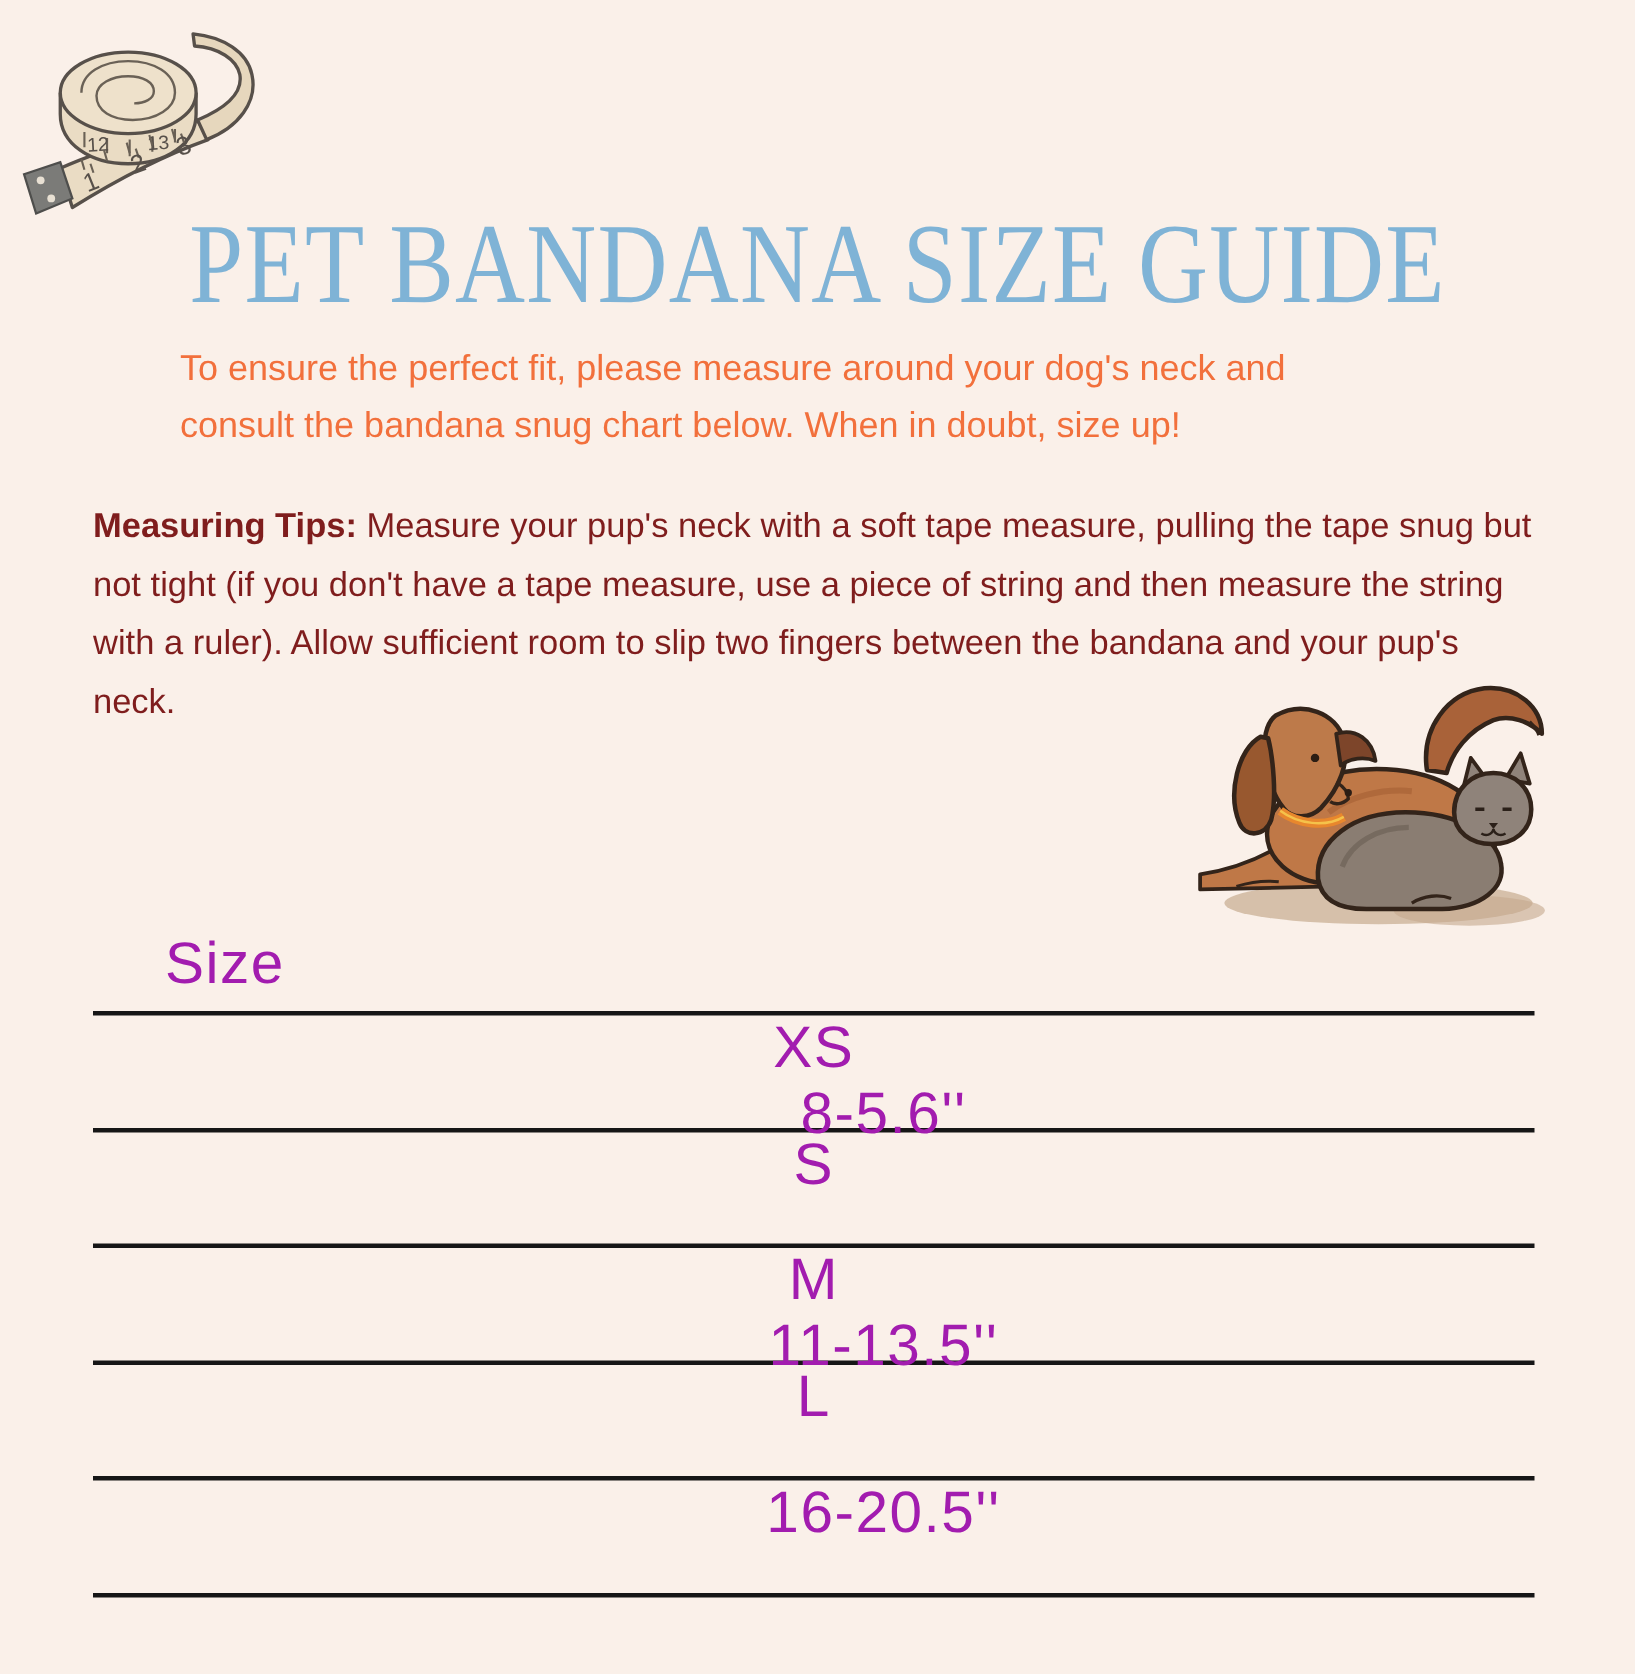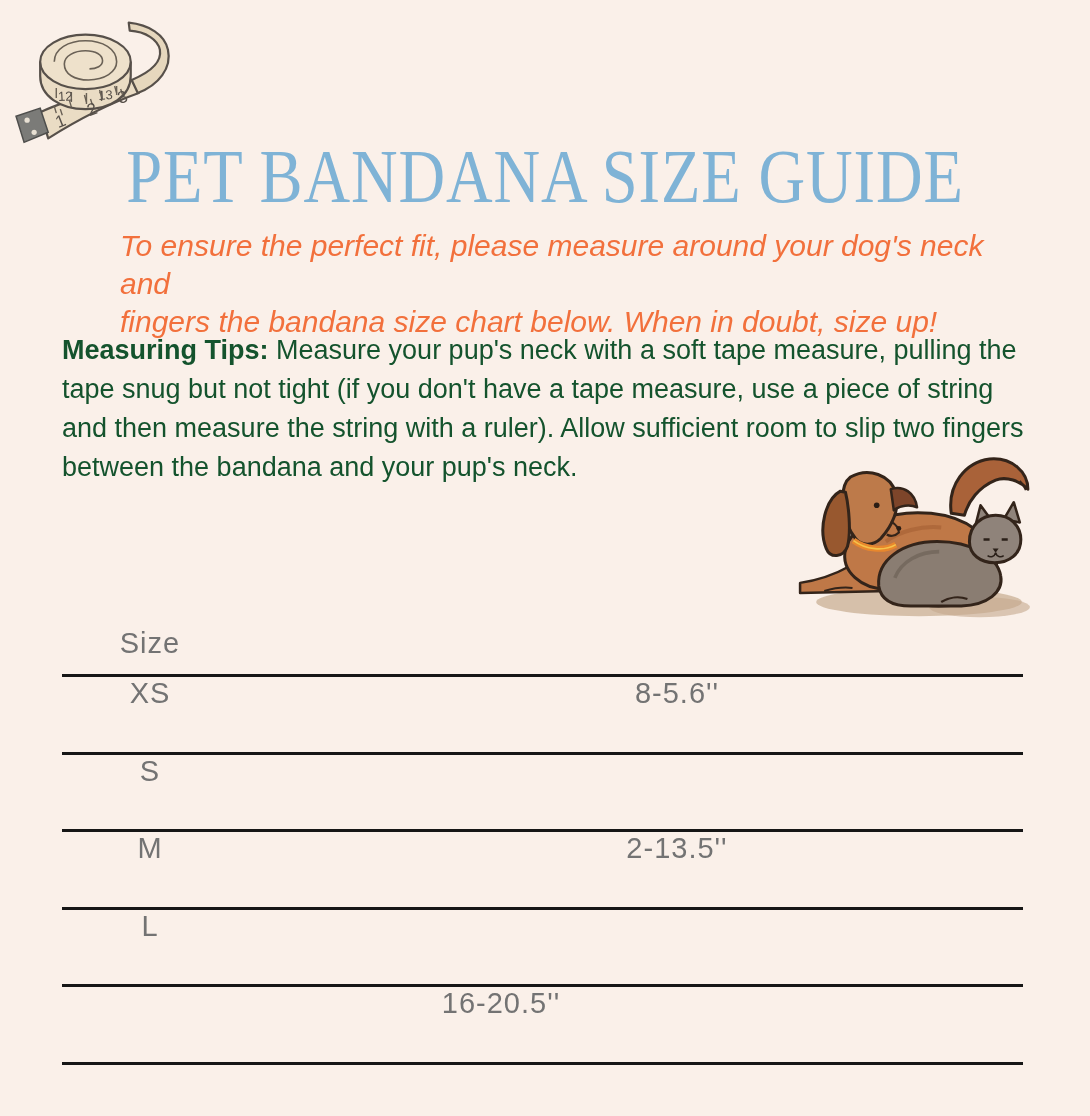--- a/index.html
+++ b/index.html
@@ -16,34 +16,34 @@
   .page-title{
     position:absolute;left:0;top:136px;width:1090px;margin:0;
     font-family:"Liberation Serif",serif;font-weight:400;
     font-size:76px;line-height:80px;letter-spacing:1px;
     color:#7fb3d6;text-align:center;
     transform:scaleX(.85);transform-origin:50% 50%;
     white-space:nowrap;
   }
   .subtitle{
     position:absolute;left:120px;top:227px;width:900px;
-    font-size:30px;line-height:38px;color:#f2703c;font-style:italic;
+    font-size:24px;line-height:38px;color:#f2703c;
   }
   .tips{
     position:absolute;left:62px;top:331px;width:968px;
-    font-size:27px;line-height:39px;color:#14532d;
+    font-size:23px;line-height:39px;color:#7f1d1d;
   }
   .tips b{font-weight:700;}
   .pets-wrap{position:absolute;left:790px;top:448px;width:252px;height:175px;}
   .size-table{
     position:absolute;left:62px;top:612px;width:961px;
-    color:#737373;font-size:29px;
+    color:#a21caf;font-size:39px;
   }
   .t-head{display:flex;align-items:center;height:62px;border-bottom:3.5px solid #161616;}
-  .t-row{display:flex;height:74.5px;border-bottom:3.5px solid #161616;}
+  .t-row{display:flex;align-items:center;height:74.5px;border-bottom:3.5px solid #161616;flex-direction:column;}
   .c1{width:176px;text-align:center;letter-spacing:1px;}
   .c2{width:692px;margin-left:93px;text-align:center;letter-spacing:1px;}
   svg text{font-family:"Liberation Sans",sans-serif;}
 </style>
 </head>
 <body>
 
 <div class="canvas">
 
   <div class="tape-wrap">
@@ -72,21 +72,21 @@
       <polygon points="6,96 30,88 38,112 14,122" fill="#7b7b78" stroke="#4e4e4c" stroke-width="1.5"></polygon>
       <circle cx="17" cy="100" r="2.6" fill="#e8e0d3"></circle>
       <circle cx="24" cy="112" r="2.6" fill="#e8e0d3"></circle>
     </svg>
   </div>
 
   <h1 class="page-title">PET BANDANA SIZE GUIDE</h1>
 
   <div class="subtitle">
     <div>To ensure the perfect fit, please measure around your dog's neck and</div>
-    <div>fingers the bandana size chart below. When in doubt, size up!</div>
+    <div>consult the bandana snug chart below. When in doubt, size up!</div>
   </div>
 
   <div class="tips"><b>Measuring Tips:</b><span> Measure your pup's neck with a soft tape measure, pulling the tape snug but not tight (if you don't have a tape measure, use a piece of string and then measure the string with a ruler). Allow sufficient room to slip two fingers between the bandana and your pup's neck.</span></div>
 
   <div class="pets-wrap">
     <svg viewBox="0 0 250 172" width="252" height="175">
 
       <ellipse cx="128" cy="152" rx="102" ry="14" fill="#cfb79f" opacity="0.85"></ellipse>
       <ellipse cx="188" cy="157" rx="50" ry="10" fill="#c4a98e" opacity="0.6"></ellipse>
 
@@ -136,21 +136,21 @@
     </div>
     <div class="t-row">
       <div class="c1">XS</div>
       <div class="c2">8-5.6''</div>
     </div>
     <div class="t-row">
       <div class="c1">S</div>
     </div>
     <div class="t-row">
       <div class="c1">M</div>
-      <div class="c2">2-13.5''</div>
+      <div class="c2">11-13.5''</div>
     </div>
     <div class="t-row">
       <div class="c1">L</div>
     </div>
     <div class="t-row">
       <div class="c2">16-20.5''</div>
     </div>
   </div>
 
 </div>

